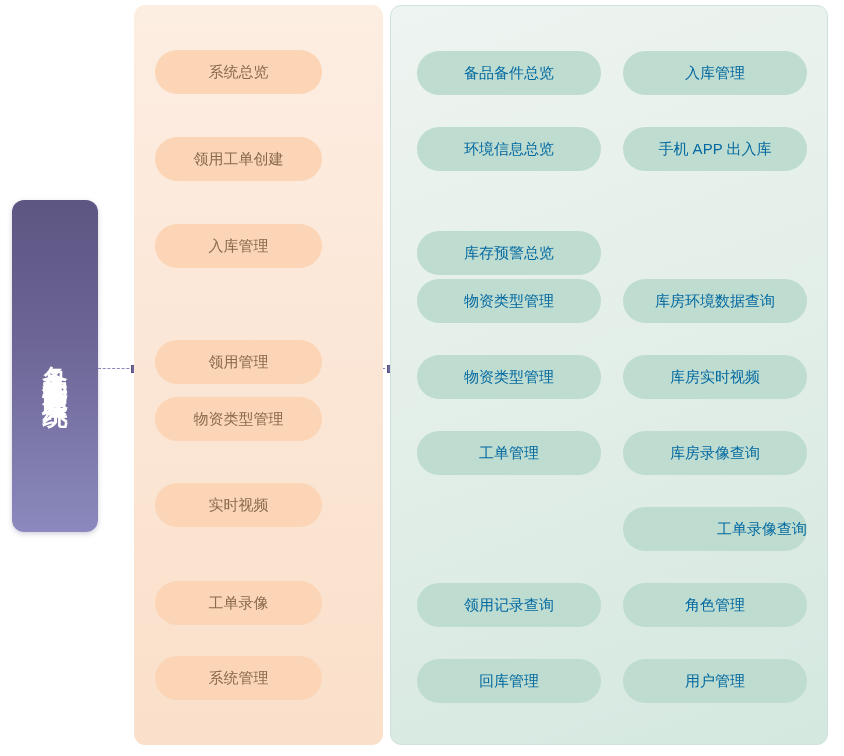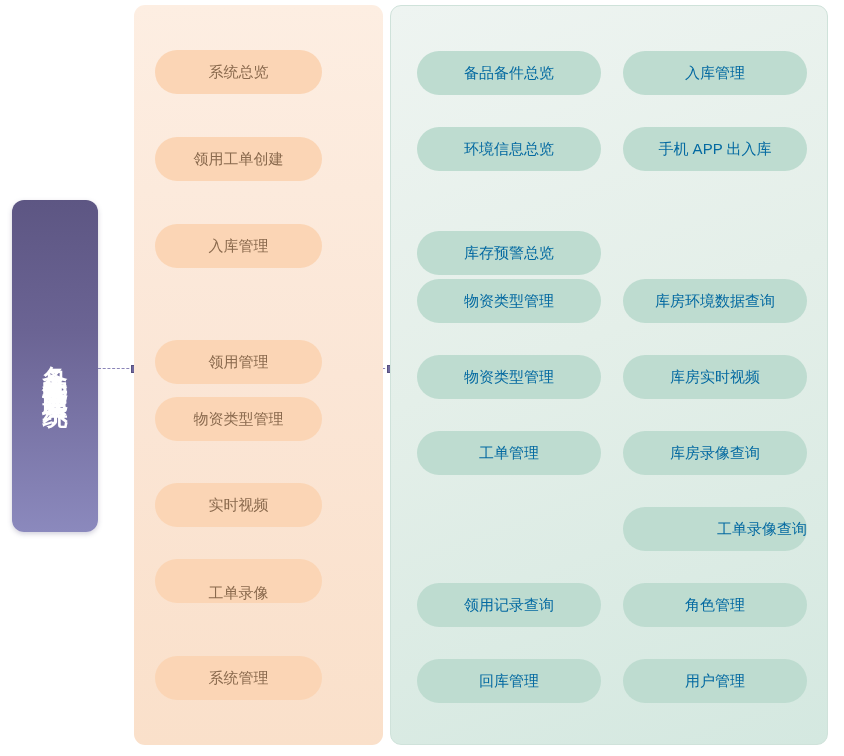--- a/index.html
+++ b/index.html
@@ -137,21 +137,21 @@
       </div>
     <div class="pill pill-orange" style="top:288px;margin-top:47px;">
         <span>领用管理</span>
       </div>
     <div class="pill pill-orange" style="top:392px;">
         <span>物资类型管理</span>
       </div>
     <div class="pill pill-orange" style="top:478px;">
         <span>实时视频</span>
       </div>
-    <div class="pill pill-orange" style="top:554px;align-items:flex-end;">
+    <div class="pill pill-orange" style="top:576px;">
         <span>工单录像</span>
       </div>
     <div class="pill pill-orange" style="top:651px;">
         <span>系统管理</span>
       </div>
   </div>
 
   <div class="panel panel-green">
 
     <div class="pill pill-green col-a" style="top:45px;">

